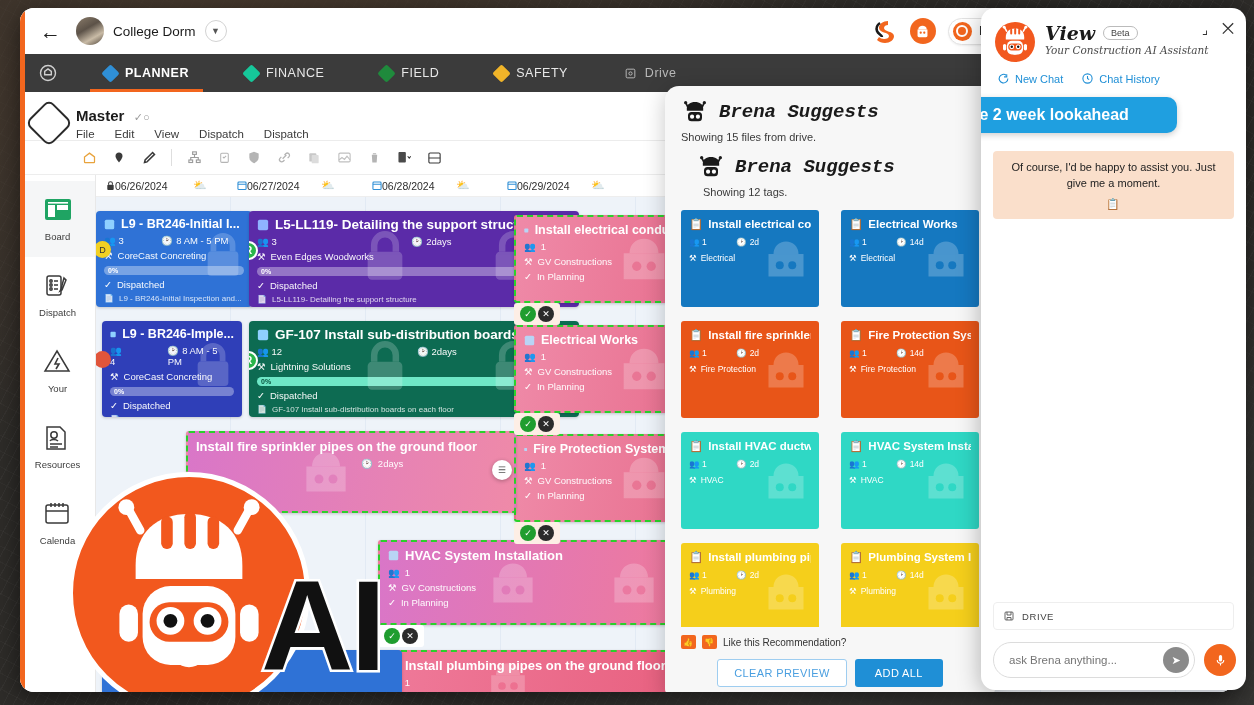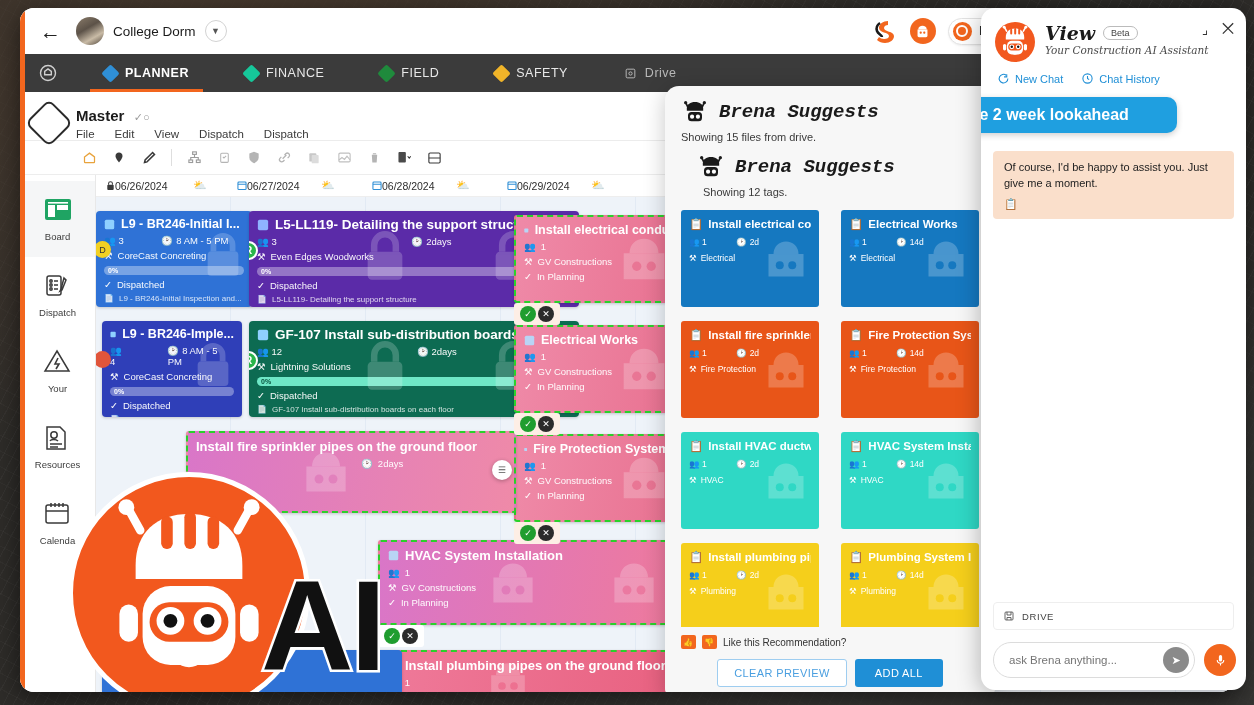--- a/index.html
+++ b/index.html
@@ -389,20 +389,21 @@
   .msg-user {
     background: #1f9fe0; color: #fff; border-radius: 10px;
     padding: 9px 14px; font-size: 16px; font-weight: bold;
     position: absolute; left: -76px; top: 4px; width: 272px;
     box-shadow: 0 2px 6px rgba(0,0,0,.2); white-space: nowrap;
   }
   .msg-bot {
     background: #fadfcb; color: #222; border-radius: 4px;
     padding: 9px 11px 6px 11px; font-size: 11px; line-height: 1.45;
     margin-top: 54px;
+    text-align: center;
   }
   .copy-ic { margin-top: 5px; font-size: 11px; color: #555; cursor: pointer; }
   .chat-foot { padding: 8px 12px 12px 12px; }
   .drive-box {
     border: 1px solid #eee; border-radius: 4px; padding: 7px 9px;
     font-size: 9.5px; color: #444; display: flex; align-items: center;
     gap: 7px; letter-spacing: .6px; cursor: pointer; margin-bottom: 12px;
   }
   .input-row { display: flex; align-items: center; gap: 9px; }
   .chat-input {

